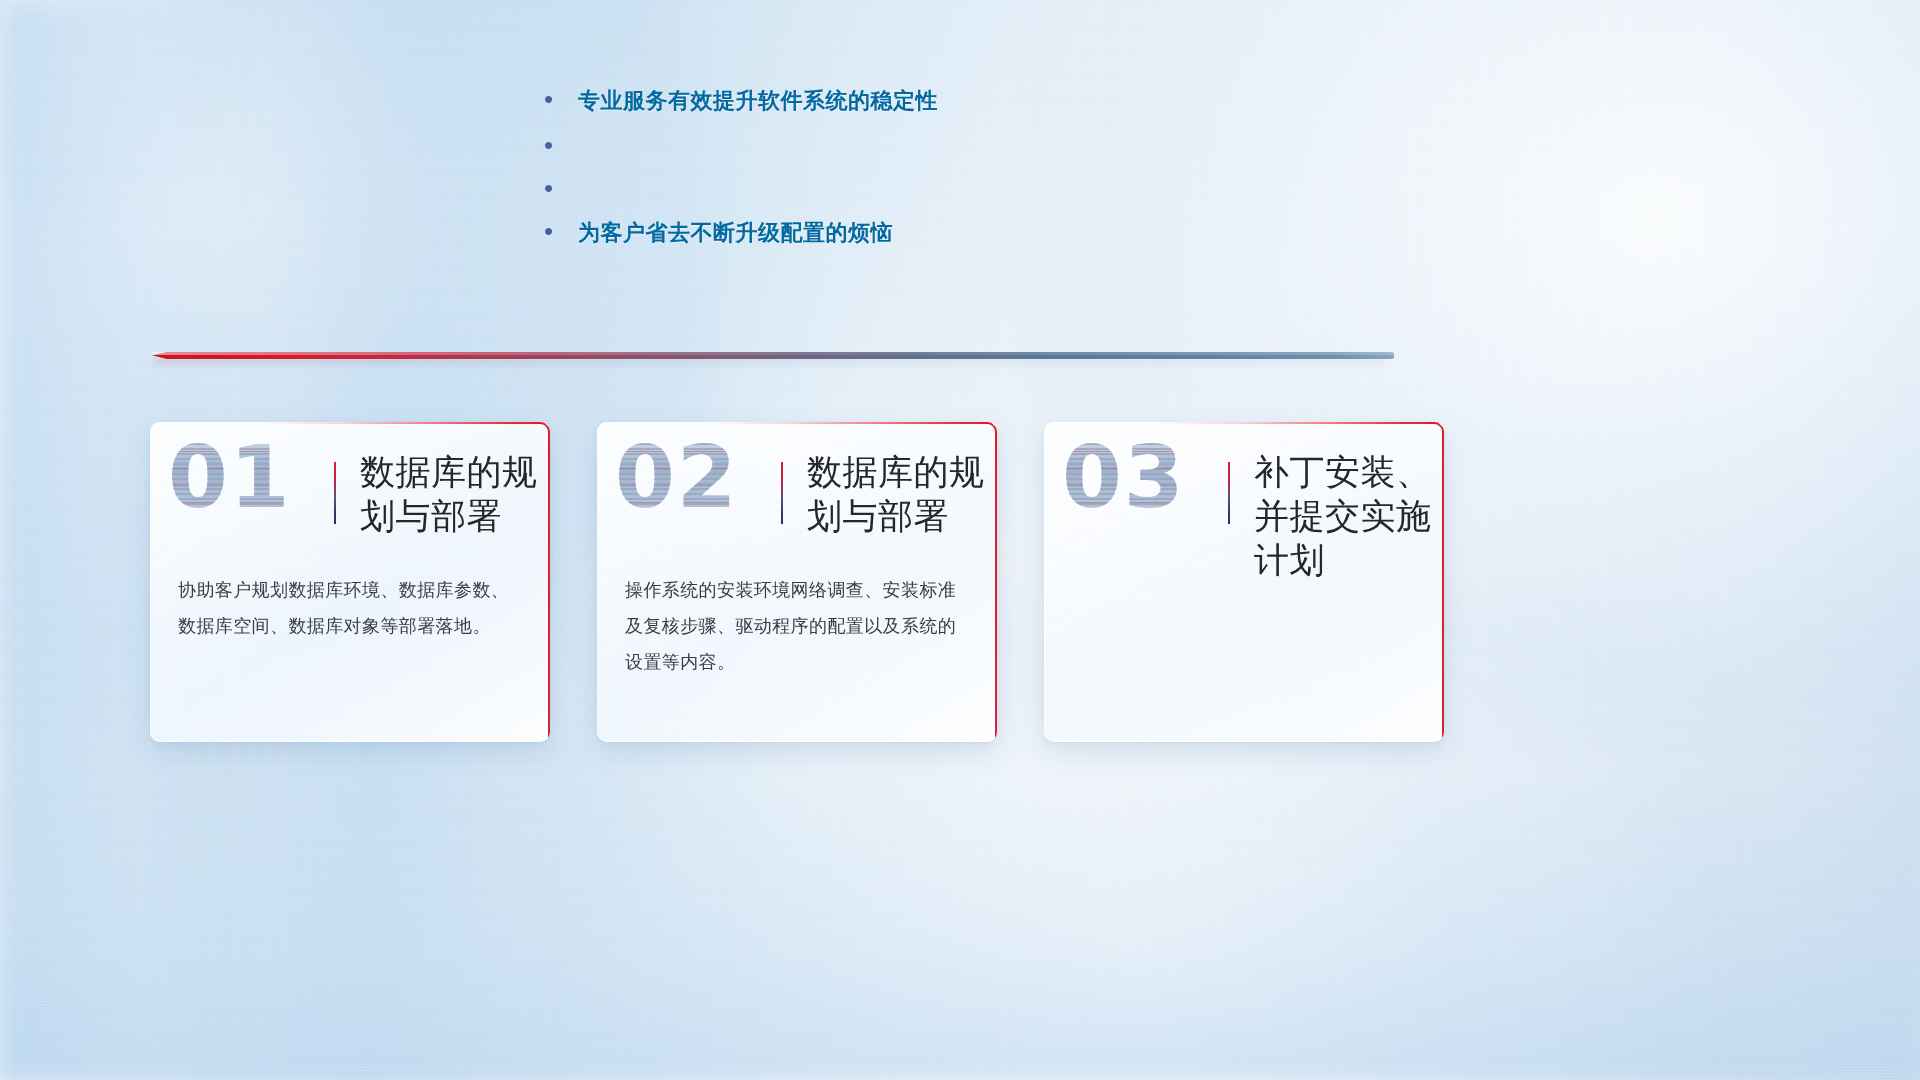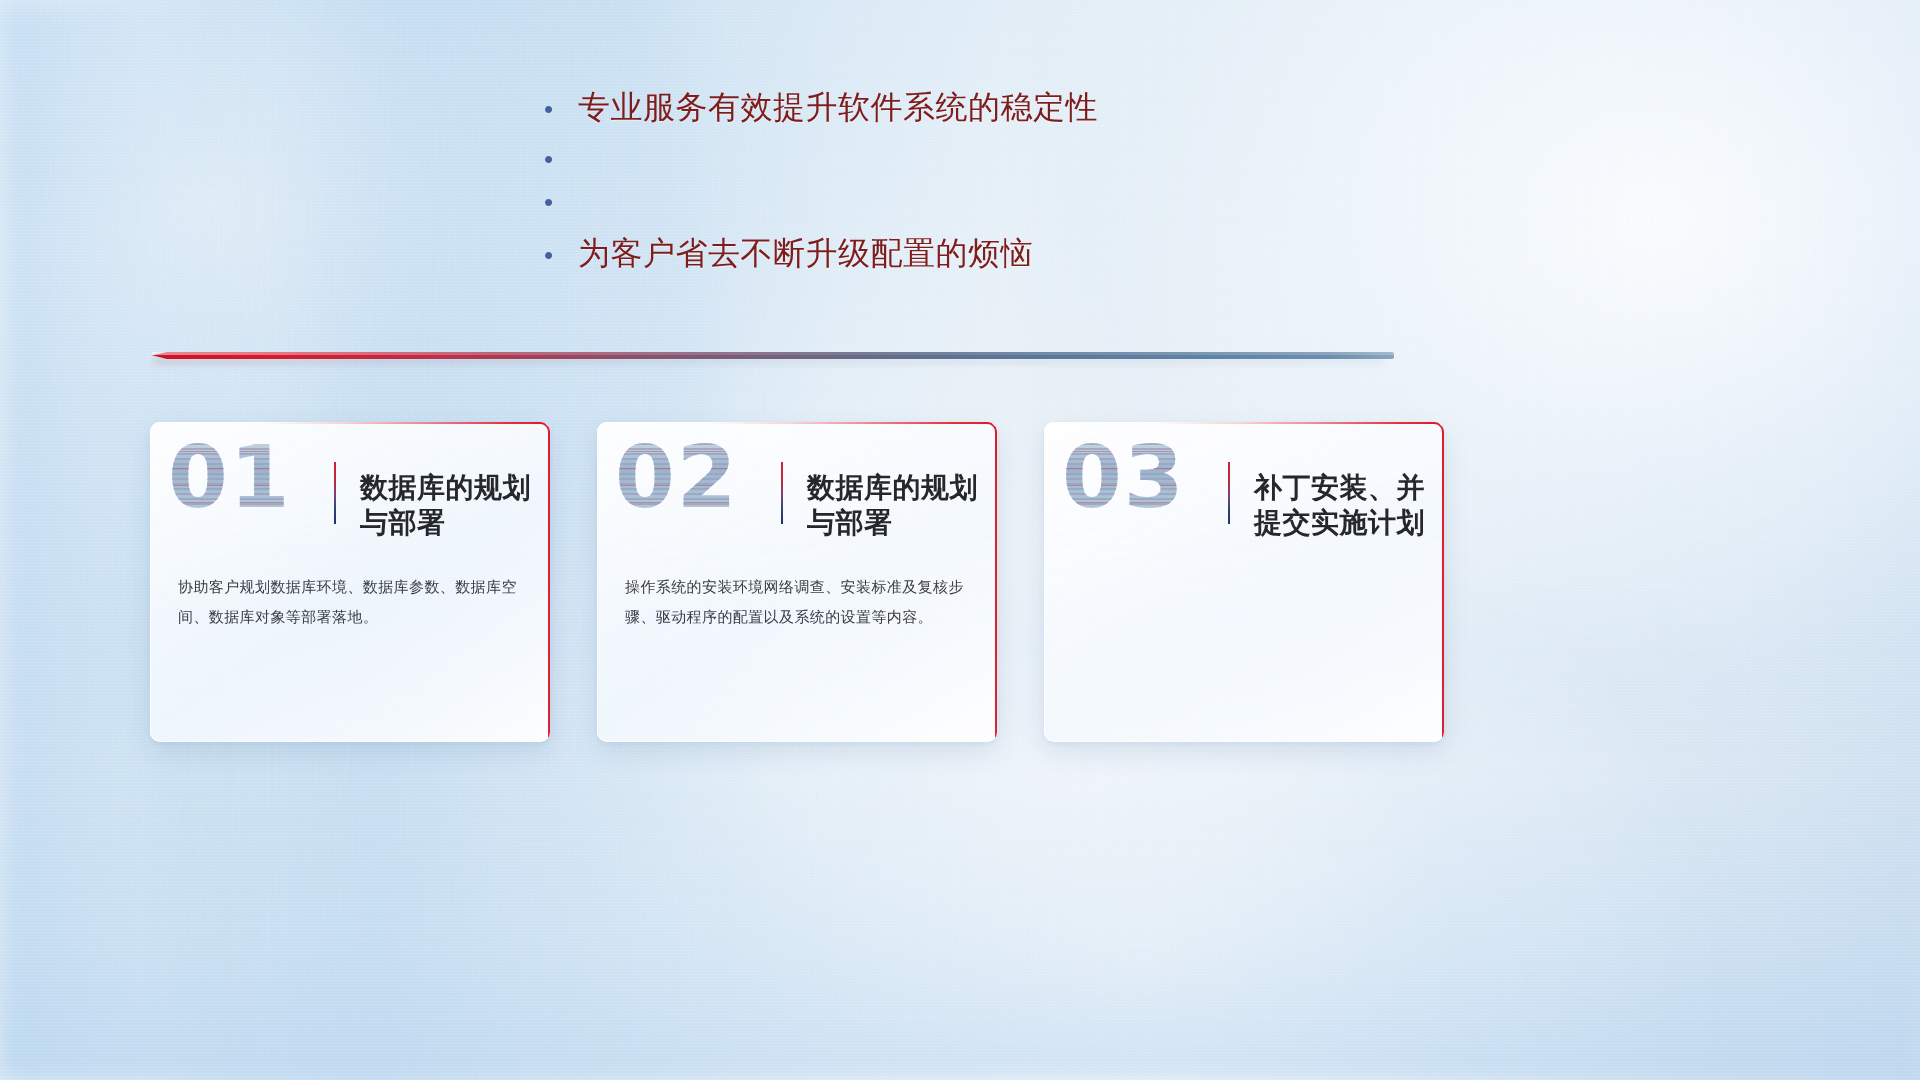--- a/index.html
+++ b/index.html
@@ -108,24 +108,24 @@
   .bullet{
     display:flex;align-items:baseline;
     margin-bottom:17px;
   }
   .bullet-dot{
     width:34px;flex:0 0 34px;
     color:#46619f;font-size:26px;line-height:1;
     text-align:left;padding-left:4px;
   }
   .bullet-text{
-    font-size:32px;line-height:1.34;
-    color:#7f1d1d;
+    font-size:22px;line-height:1.34;
+    color:#0369a1;
     letter-spacing:.5px;
-    font-weight:400;
+    font-weight:700;
     white-space:nowrap;
     text-shadow:0 1px 1px rgba(255,255,255,.55);
   }
 
   
   .divider-wrap{
     position:absolute;left:152px;top:348px;width:1242px;height:16px;
   }
   .divider-line{
     position:absolute;left:0;top:4px;width:100%;height:7px;
@@ -260,28 +260,28 @@
       rgba(255,255,255,0) 1px,
       rgba(255,255,255,0) 17px);
     opacity:.85;pointer-events:none;
   }
   .card-rule{
     position:absolute;left:184px;top:40px;
     width:2px;height:62px;
     background:linear-gradient(180deg,#d8202f 0%, #b32b46 34%, #6a4a79 56%, #2f3f7a 78%, #1f3170 100%);
   }
   .card-title{
-    position:absolute;left:210px;top:48px;width:180px;
-    font-size:28px;line-height:1.26;font-weight:700;
+    position:absolute;left:210px;top:28px;width:180px;
+    font-size:35px;line-height:1.26;font-weight:400;
     color:#25272b;letter-spacing:.5px;
   }
   .card-body{
     position:relative;
     margin:10px 28px 0 28px;
-    font-size:15px;line-height:2.0;
+    font-size:18px;line-height:2.0;
     color:#3a3d44;letter-spacing:.4px;
   }
 </style>
 </head>
 <body>
 
 <div id="stage">
 
   <div class="bg-base"></div>
   <div class="bg-glow-a"></div>

